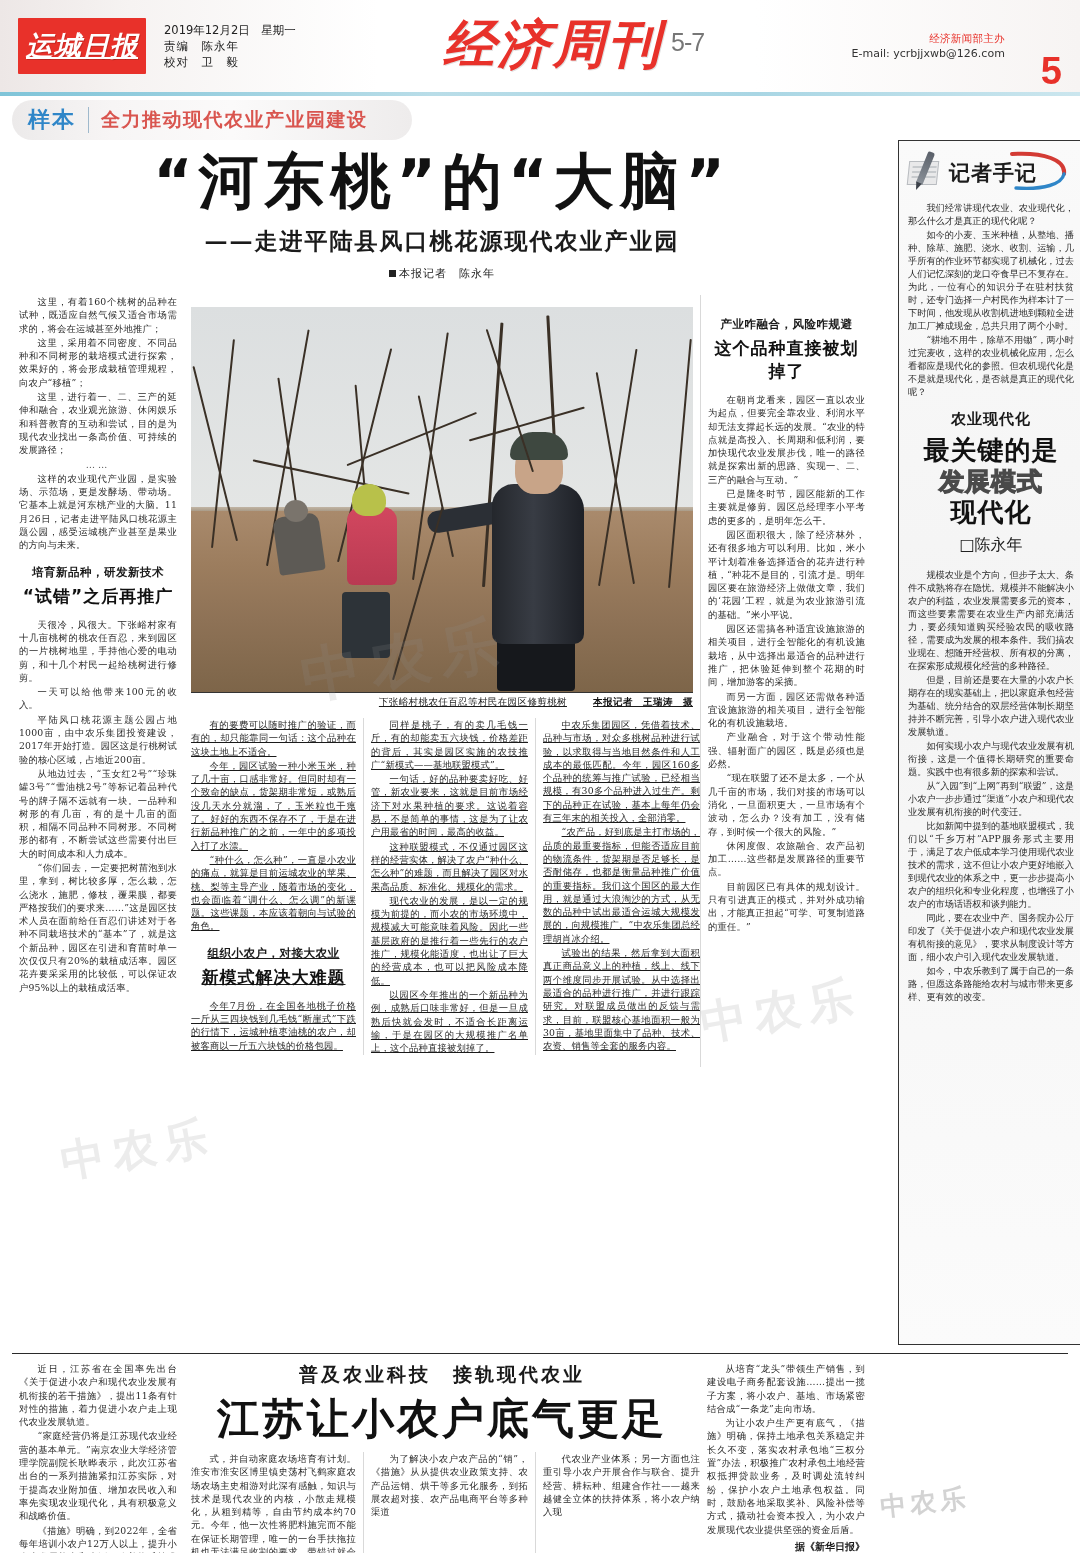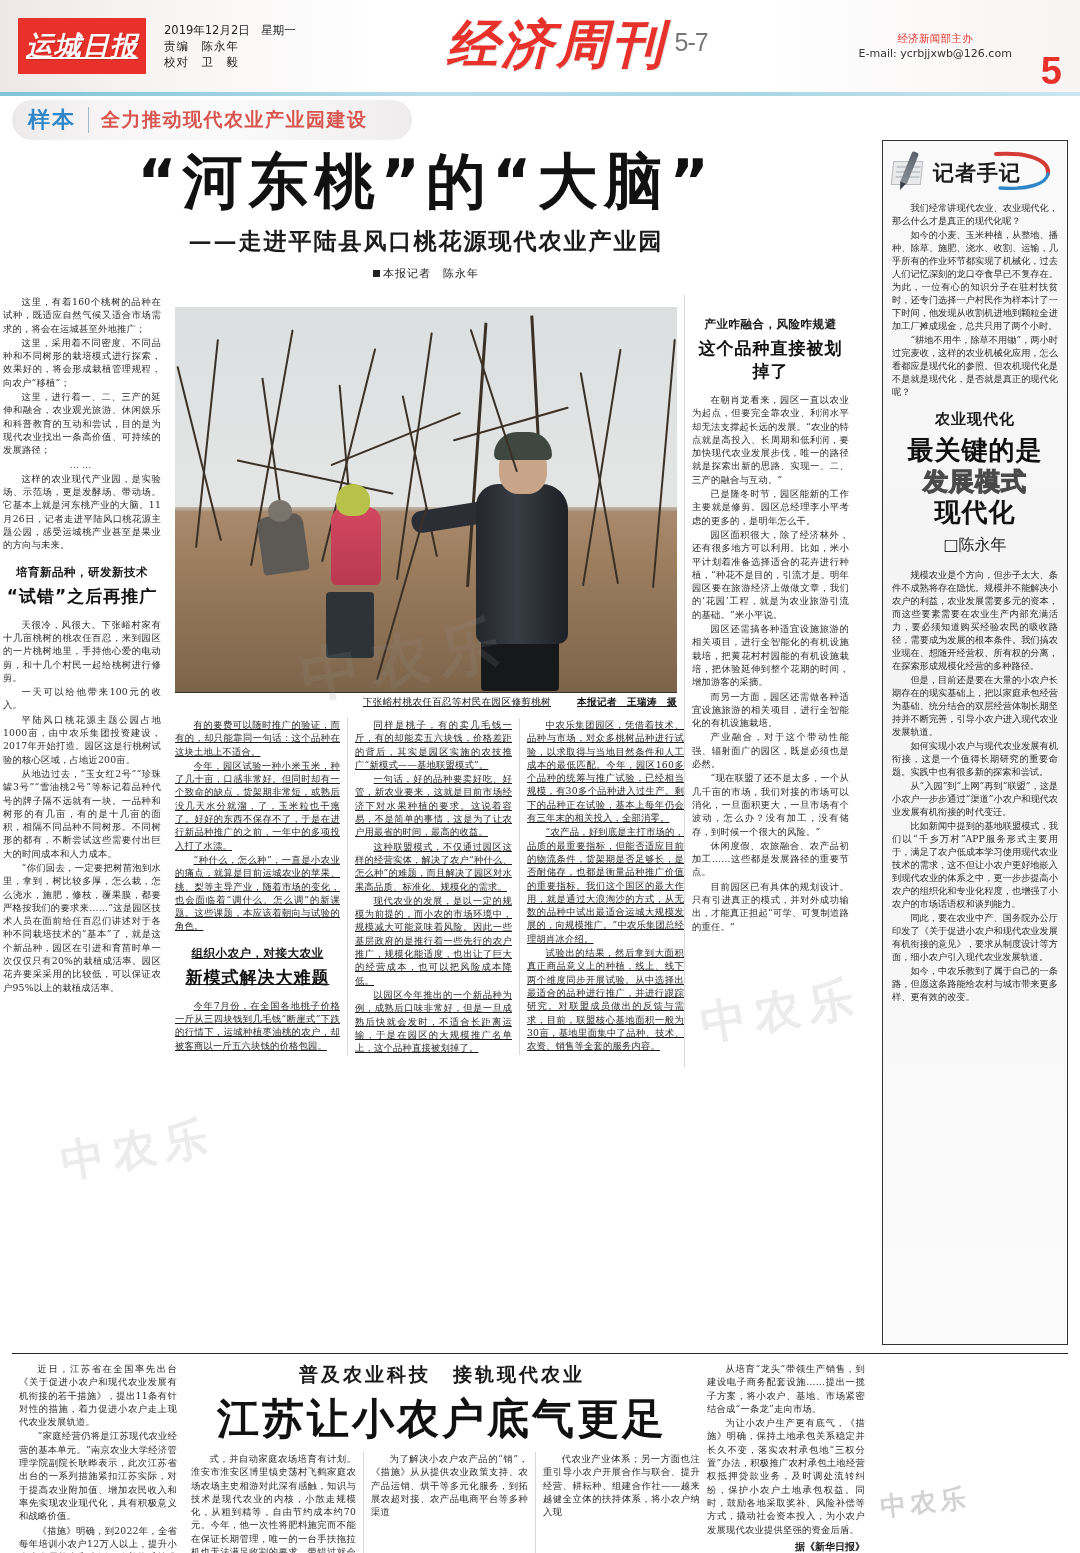--- a/index.html
+++ b/index.html
@@ -68,25 +68,25 @@
   }
   .mh-pages {
     color:#777;
     font-size:25px;
     font-family:"Liberation Sans",sans-serif;
     margin-left:8px;
     padding-bottom:3px;
     letter-spacing:-1px;
   }
   .mh-right {
-    text-align:center;
+    text-align:right;
     font-size:11px;
     line-height:16px;
     flex:0 0 auto;
-    margin-right:13px;
+    margin-right:20px;
   }
   .mh-right .dept { color:#e8312a; font-size:10.5px; letter-spacing:.3px; }
   .mh-right .email { color:#333; font-size:11px; }
   .mh-pagenum {
     color:#e8312a;
     font-size:38px;
     font-weight:bold;
     font-family:"Liberation Sans",sans-serif;
     line-height:38px;
     align-self:flex-end;
@@ -119,21 +119,21 @@
   .banner .sep { width:1px; height:26px; background:#9fb9cc; margin-right:12px; }
   .banner .btext {
     color:#d9554f;
     font-family:"DejaVu Serif","Liberation Serif",serif;
     font-weight:bold;
     font-size:19px;
     letter-spacing:1.5px;
   }
 
   
-  .body-wrap { display:flex; padding:0 12px;justify-content:flex-end; }
+  .body-wrap { display:flex; padding:0 12px; }
   .left-zone { width:860px; flex:0 0 860px; position:relative; }
   .right-rail { width:196px; flex:0 0 196px; margin-left:16px; position:relative;padding-left:10px; }
 
   
   .headline-block { text-align:center; padding:6px 0 4px 0; }
   .h1 {
     font-family:"DejaVu Sans","Liberation Sans",sans-serif;
     font-weight:bold;
     font-size:60px;
     line-height:70px;
@@ -494,21 +494,21 @@
         </div>
 
         <div class="col">
           <div class="subhead" style="margin-top:22px;">
             <span class="sh-small">产业咋融合，风险咋规避</span>
             <span class="sh-big">这个品种直接被划掉了</span>
           </div>
           <p class="bt">在朝肖龙看来，园区一直以农业为起点，但要完全靠农业、利润水平却无法支撑起长远的发展。“农业的特点就是高投入、长周期和低利润，要加快现代农业发展步伐，唯一的路径就是探索出新的思路、实现一、二、三产的融合与互动。”</p>
           <p class="bt">已是隆冬时节，园区能新的工作主要就是修剪。园区总经理李小平考虑的更多的，是明年怎么干。</p>
           <p class="bt">园区面积很大，除了经济林外，还有很多地方可以利用。比如，米小平计划着准备选择适合的花卉进行种植，“种花不是目的，引流才是。明年园区要在旅游经济上做做文章，我们的‘花园’工程，就是为农业旅游引流的基础。”米小平说。</p>
-          <p class="bt">园区还需搞各种适宜设施旅游的相关项目，进行全智能化的有机设施栽培，把黄花村村园能的有机设施栽培，把休验延伸到整个花期的时间，增加游客的采摘。</p>
+          <p class="bt">园区还需搞各种适宜设施旅游的相关项目，进行全智能化的有机设施栽培，从中选择出最适合的品种进行推广，把休验延伸到整个花期的时间，增加游客的采摘。</p>
           <p class="bt">而另一方面，园区还需做各种适宜设施旅游的相关项目，进行全智能化的有机设施栽培。</p>
           <p class="bt">产业融合，对于这个带动性能强、辐射面广的园区，既是必须也是必然。</p>
           <p class="bt">“现在联盟了还不是太多，一个从几千亩的市场，我们对接的市场可以消化，一旦面积更大，一旦市场有个波动，怎么办？没有加工，没有储存，到时候一个很大的风险。”</p>
           <p class="bt">休闲度假、农旅融合、农产品初加工……这些都是发展路径的重要节点。</p>
           <p class="bt">目前园区已有具体的规划设计。只有引进真正的模式，并对外成功输出，才能真正担起“可学、可复制道路的重任。”</p>
         </div>
 
       </div>
     </div>
 

